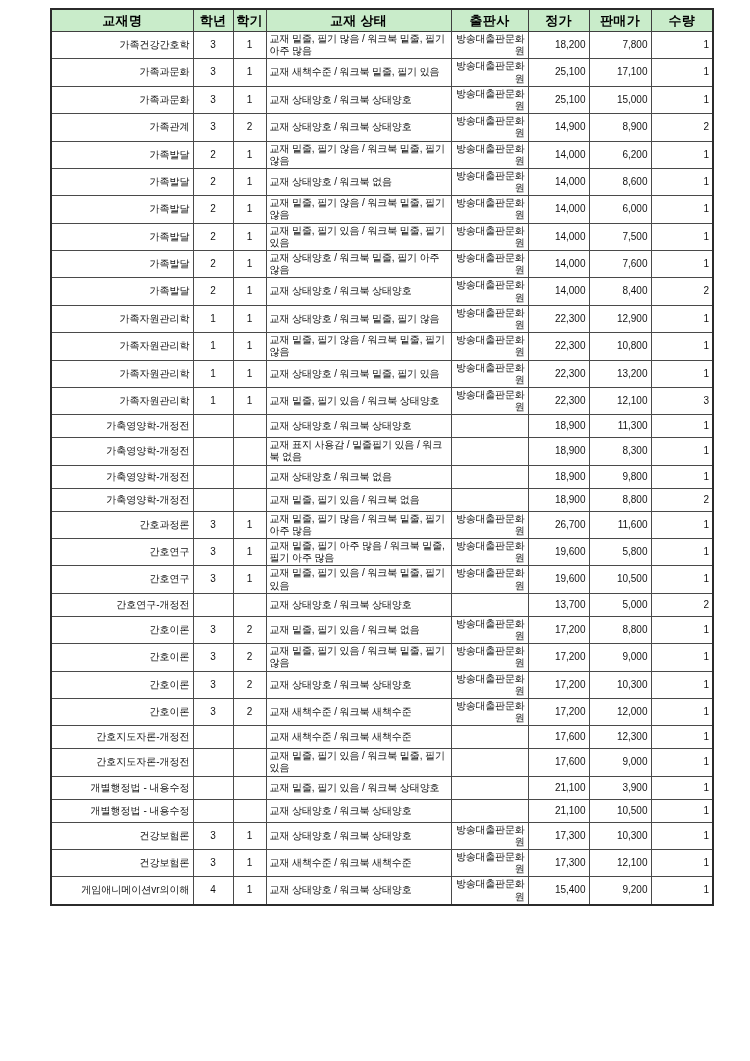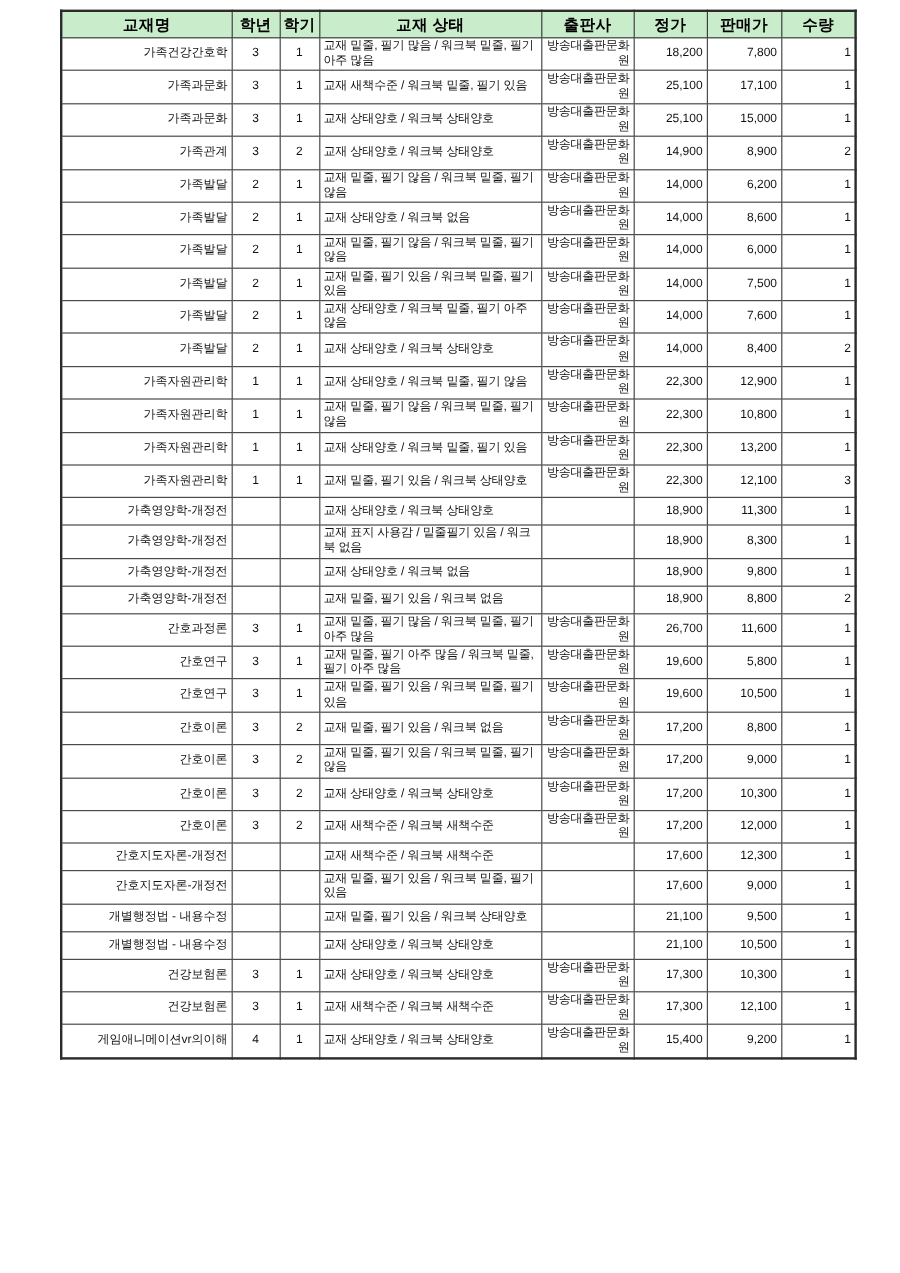--- a/index.html
+++ b/index.html
@@ -318,20 +318,30 @@
           <td class="cell-title">간호연구</td>
           <td class="cell-grade">3</td>
           <td class="cell-term">1</td>
           <td class="cell-state">교재 밑줄, 필기 있음 / 워크북 밑줄, 필기 있음</td>
           <td class="cell-pub">방송대출판문화원</td>
           <td class="cell-price">19,600</td>
           <td class="cell-sale">10,500</td>
           <td class="cell-qty">1</td>
         </tr>
         <tr>
+          <td class="cell-title">간호연구-개정전</td>
+          <td class="cell-grade"></td>
+          <td class="cell-term"></td>
+          <td class="cell-state">교재 상태양호 / 워크북 상태양호</td>
+          <td class="cell-pub"></td>
+          <td class="cell-price">13,700</td>
+          <td class="cell-sale">5,000</td>
+          <td class="cell-qty">2</td>
+        </tr>
+        <tr>
           <td class="cell-title">간호이론</td>
           <td class="cell-grade">3</td>
           <td class="cell-term">2</td>
           <td class="cell-state">교재 밑줄, 필기 있음 / 워크북 없음</td>
           <td class="cell-pub">방송대출판문화원</td>
           <td class="cell-price">17,200</td>
           <td class="cell-sale">8,800</td>
           <td class="cell-qty">1</td>
         </tr>
         <tr>
@@ -384,21 +394,21 @@
           <td class="cell-sale">9,000</td>
           <td class="cell-qty">1</td>
         </tr>
         <tr>
           <td class="cell-title">개별행정법 - 내용수정</td>
           <td class="cell-grade"></td>
           <td class="cell-term"></td>
           <td class="cell-state">교재 밑줄, 필기 있음 / 워크북 상태양호</td>
           <td class="cell-pub"></td>
           <td class="cell-price">21,100</td>
-          <td class="cell-sale">9,500</td>
+          <td class="cell-sale">3,900</td>
           <td class="cell-qty">1</td>
         </tr>
         <tr>
           <td class="cell-title">개별행정법 - 내용수정</td>
           <td class="cell-grade"></td>
           <td class="cell-term"></td>
           <td class="cell-state">교재 상태양호 / 워크북 상태양호</td>
           <td class="cell-pub"></td>
           <td class="cell-price">21,100</td>
           <td class="cell-sale">10,500</td>

